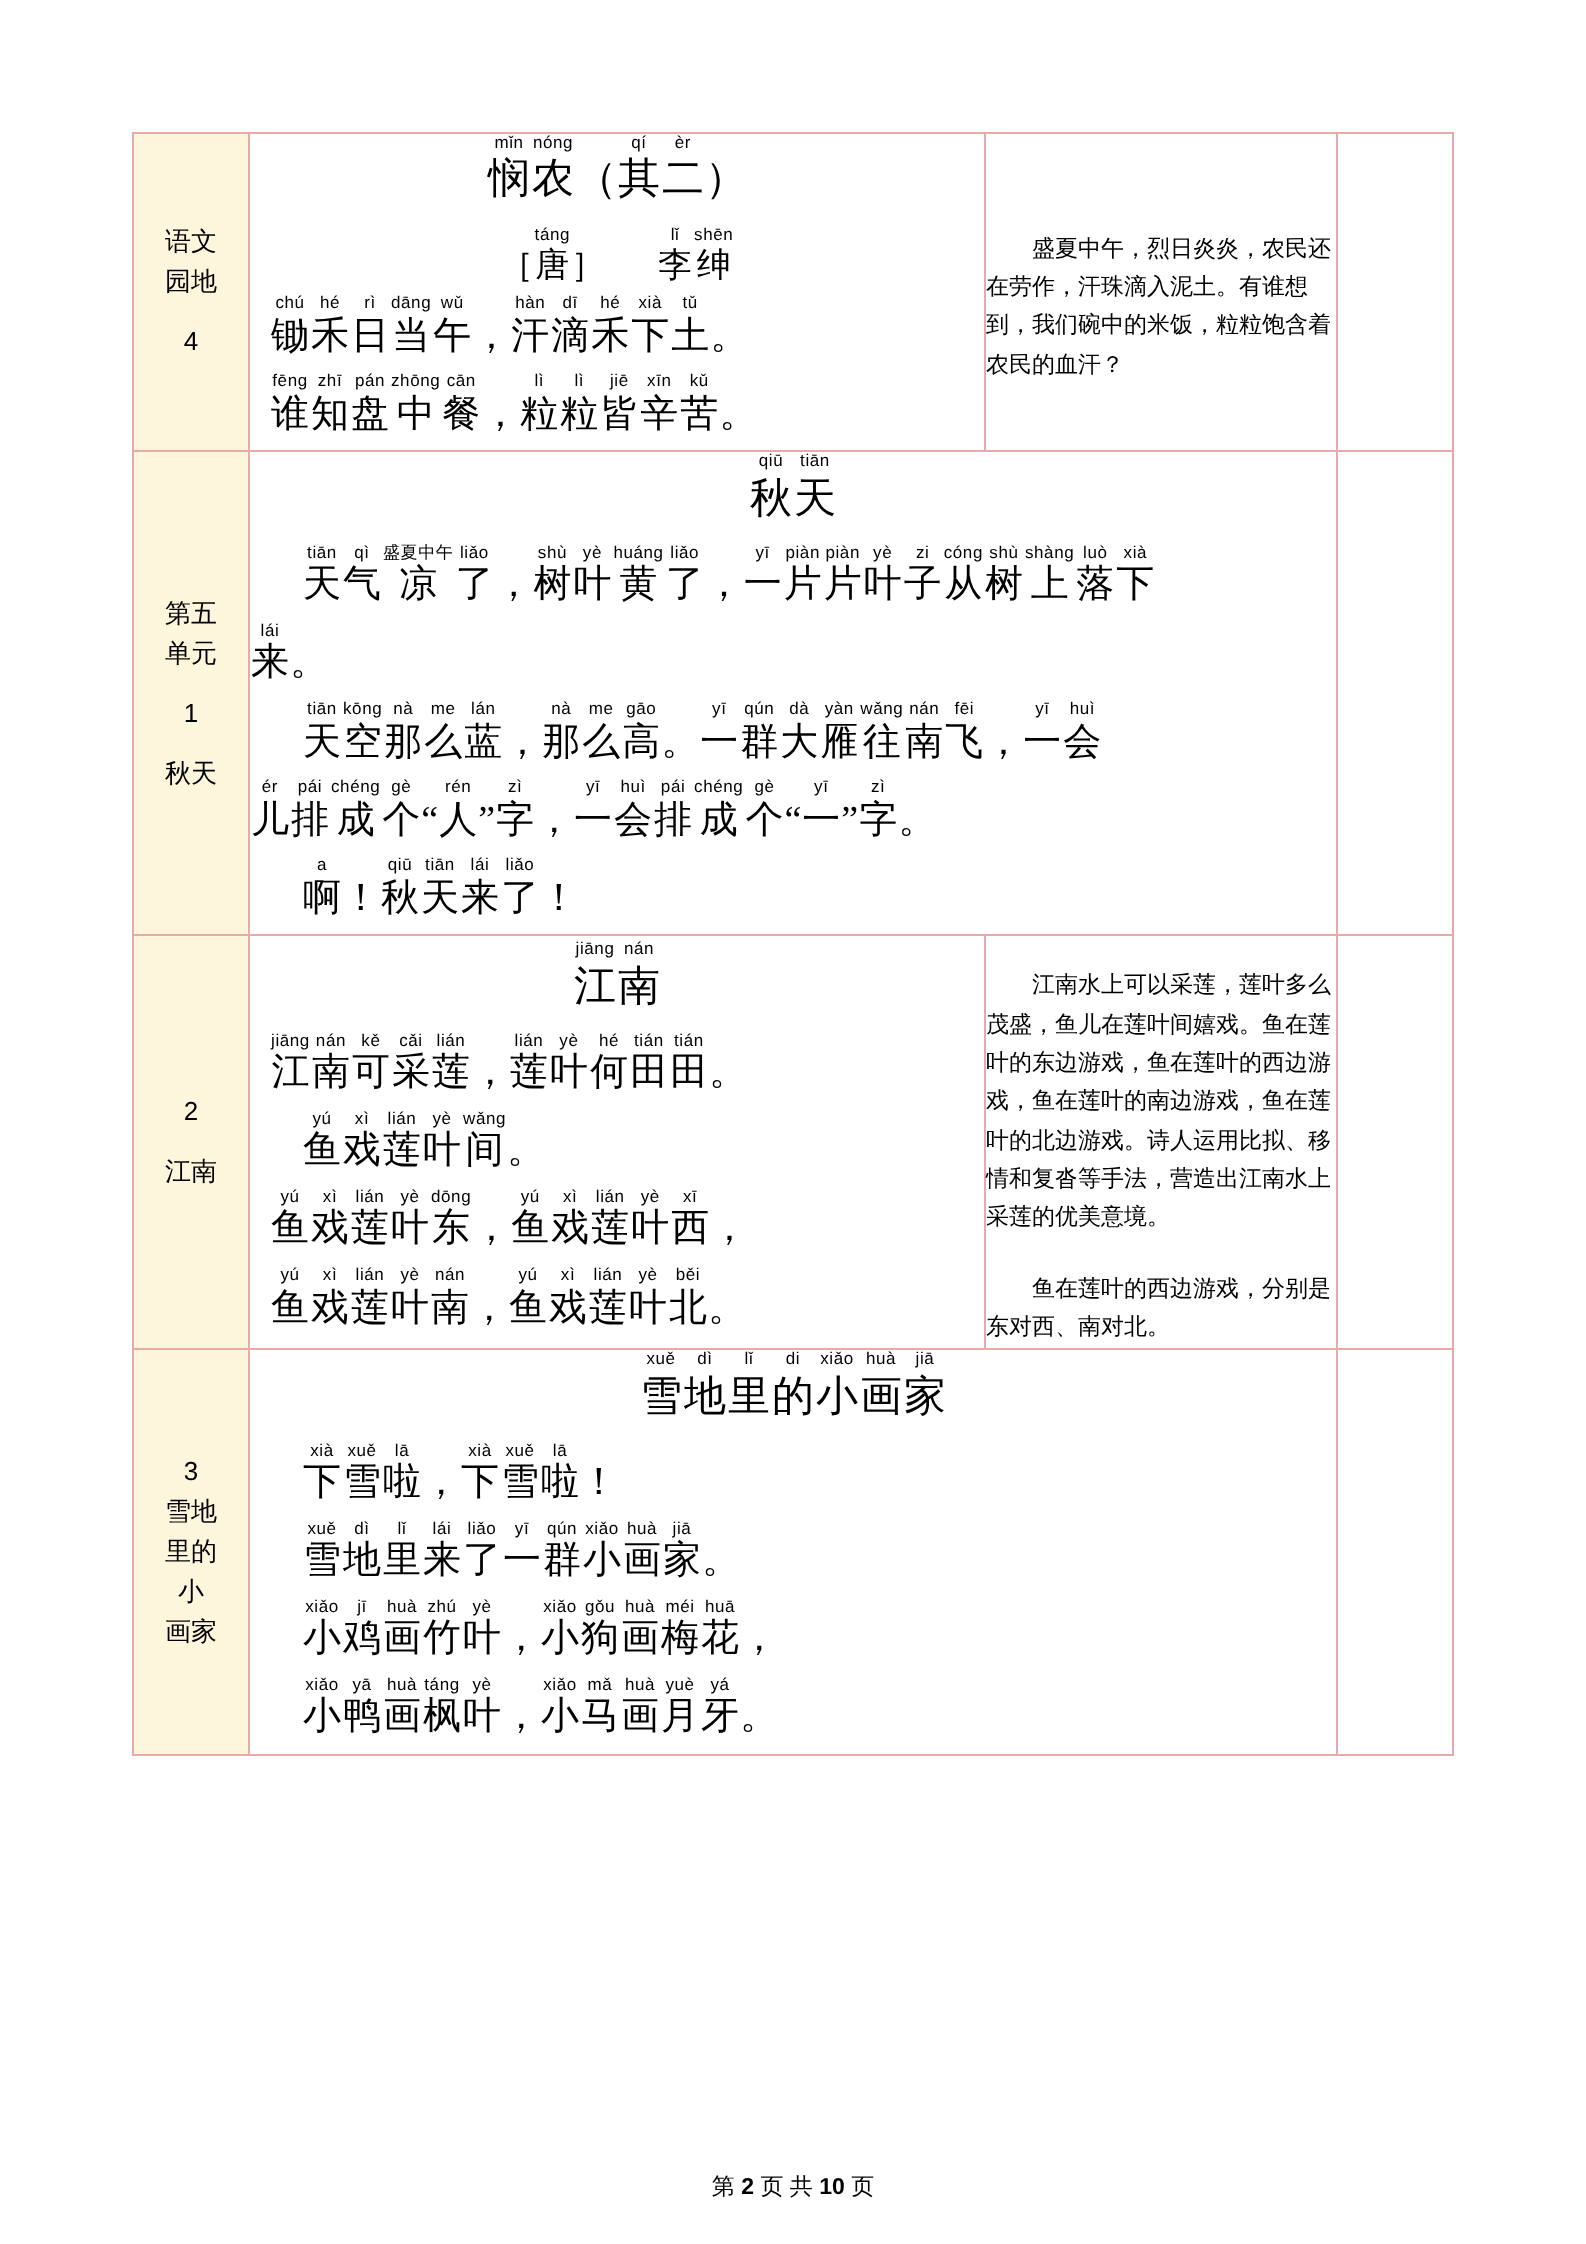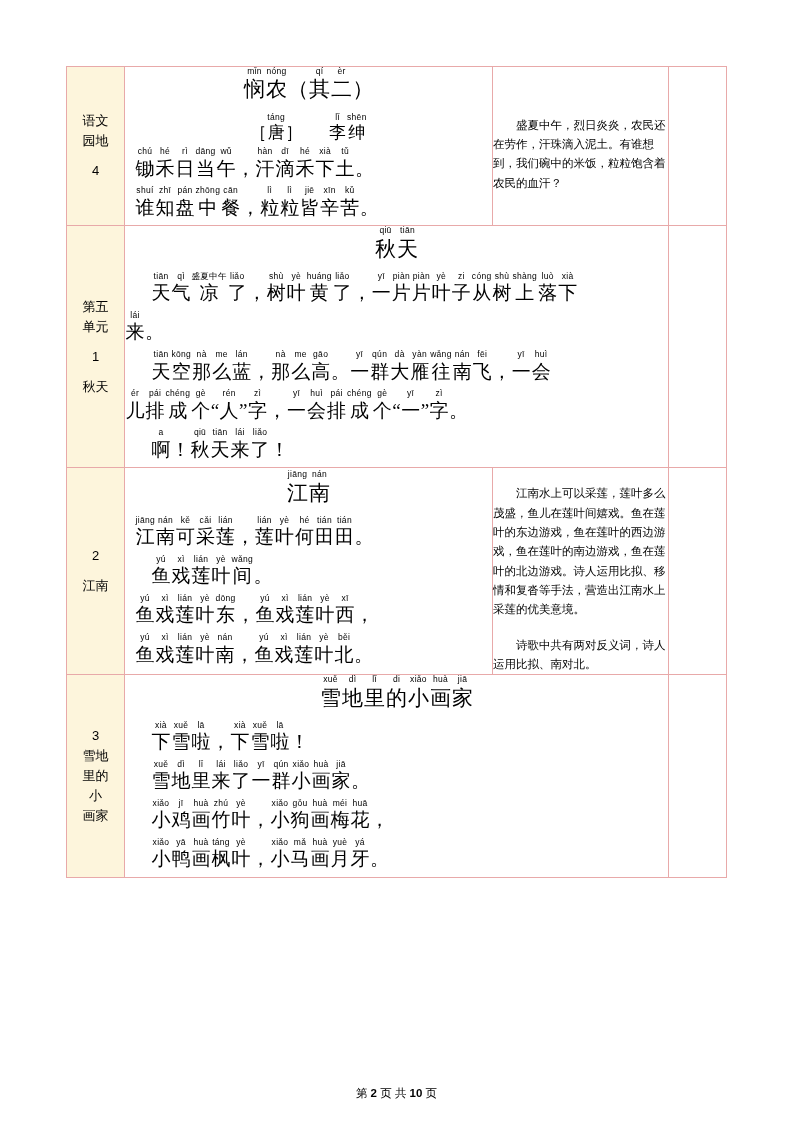--- a/index.html
+++ b/index.html
@@ -214,21 +214,21 @@
                 <rt>hé</rt>
               </ruby><ruby>
                 <span class="hz">下</span>
                 <rt>xià</rt>
               </ruby><ruby>
                 <span class="hz">土</span>
                 <rt>tǔ</rt>
               </ruby><span class="punc">。</span></div>
           <div class="rline indent2 blk" id="r0l1"><ruby>
                 <span class="hz">谁</span>
-                <rt>shuí</rt>
+                <rt>fēng</rt>
               </ruby><ruby>
                 <span class="hz">知</span>
                 <rt>zhī</rt>
               </ruby><ruby>
                 <span class="hz">盘</span>
                 <rt>pán</rt>
               </ruby><ruby>
                 <span class="hz">中</span>
                 <rt>zhōng</rt>
               </ruby><ruby>
@@ -564,21 +564,21 @@
               </ruby><ruby>
                 <span class="hz">叶</span>
                 <rt>yè</rt>
               </ruby><ruby>
                 <span class="hz">北</span>
                 <rt>běi</rt>
               </ruby><span class="punc">。</span></div>
         </td>
         <td class="note-cell" id="n2">
             <p>江南水上可以采莲，莲叶多么茂盛，鱼儿在莲叶间嬉戏。鱼在莲叶的东边游戏，鱼在莲叶的西边游戏，鱼在莲叶的南边游戏，鱼在莲叶的北边游戏。诗人运用比拟、移情和复沓等手法，营造出江南水上采莲的优美意境。</p>
-            <p>诗歌中共有两对反义词，诗人运用比拟、南对北。</p>
+            <p>鱼在莲叶的西边游戏，分别是东对西、南对北。</p>
           </td>
         <td class="tail-cell">&nbsp;</td>
       </tr>
 
       <tr>
         <td class="label-cell">
           <span class="ln">3</span>
           <span class="ln">雪地</span>
           <span class="ln">里的</span>
           <span class="ln">小</span>

